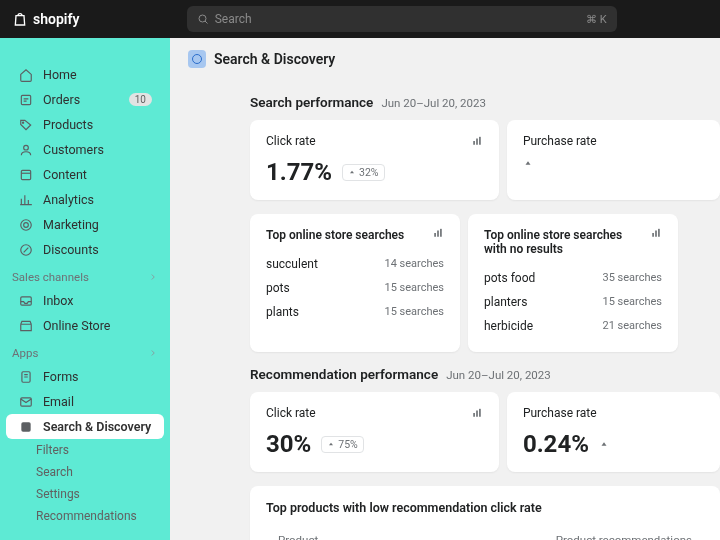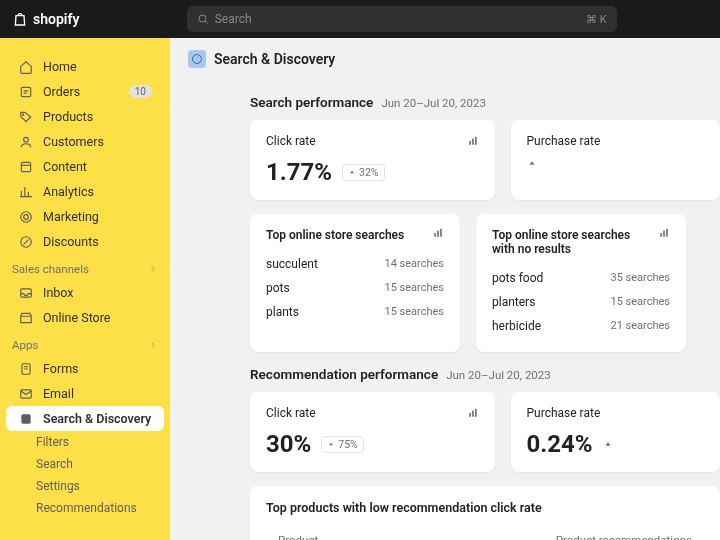--- a/index.html
+++ b/index.html
@@ -5,39 +5,39 @@
 *{box-sizing:border-box;margin:0;padding:0;font-family:-apple-system,BlinkMacSystemFont,"Segoe UI",Roboto,sans-serif}
 body{background:#f1f1f1;width:720px;height:540px;overflow:hidden;color:#202223}
 .topbar{height:38px;background:#1a1a1a;display:flex;align-items:center;padding:0 12px;gap:16px}
 .logo{display:flex;align-items:center;gap:5px;color:#fff;font-weight:600;font-size:14px}
 .logo-mark{width:16px;height:16px;fill:#fff}
 .search-wrap{flex:1;display:flex;justify-content:center}
 .search-box{width:430px;height:26px;background:#303030;border-radius:6px;display:flex;align-items:center;padding:0 10px;gap:6px;color:#8a8a8a;font-size:12px}
 .search-box .spacer{flex:1}
 .kbd{font-size:11px;color:#8a8a8a}
 .shell{display:flex;height:502px}
-.sidebar{width:170px;background:#fde047;padding:16px 0;overflow-y:auto}
+.sidebar{width:170px;background:#5eead4;padding:24px 0;overflow-y:auto}
 .nav-item{display:flex;align-items:center;gap:10px;padding:5px 12px;font-size:12.5px;color:#303030;cursor:pointer;border-radius:6px;margin:0 6px}
 .nav-item.active{background:#fff;font-weight:600}
 .nav-item .ico{width:15px;height:15px;display:flex;align-items:center;justify-content:center;color:#5c5f62}
 .nav-item .lbl{flex:1}
 .badge{background:#e3e3e3;color:#616161;font-size:10px;padding:1px 6px;border-radius:8px}
 .section-h{display:flex;align-items:center;justify-content:space-between;padding:8px 12px 4px;font-size:11.5px;color:#6d7175}
 .chev{width:10px;height:10px;color:#8c9196}
 .sub-item{padding:4px 12px 4px 36px;font-size:12px;color:#616161;cursor:pointer}
 .main{flex:1;overflow-y:auto;padding:0 0 20px 0}
 .page-h{display:flex;align-items:center;gap:8px;padding:12px 18px}
 .app-ico{width:18px;height:18px;background:#a7c7f0;border-radius:4px;display:flex;align-items:center;justify-content:center}
 .app-ico .inner{width:10px;height:10px;border:1.5px solid #2c6ecb;border-radius:50%}
 .page-title{font-size:14px;font-weight:600}
 .content{padding:0 0 0 80px}
 .sec-h{display:flex;align-items:baseline;gap:8px;margin:14px 0 10px}
 .sec-h .t{font-size:13.5px;font-weight:600;color:#202223}
 .sec-h .d{font-size:11.5px;color:#6d7175}
-.cards{display:flex;gap:16px}
+.cards{display:flex;gap:8px}
 .card{background:#fff;border-radius:8px;padding:14px 16px;box-shadow:0 1px 2px rgba(0,0,0,0.06)}
 .metric{width:335px;position:relative}
 .metric.narrow{width:285px}
 .metric-h{display:flex;justify-content:space-between;align-items:center;margin-bottom:10px}
 .metric-h .t{font-size:12px;color:#202223}
 .bar-ico{width:12px;height:10px}
 .metric-v{display:flex;align-items:center;gap:10px}
 .big{font-size:24px;font-weight:700}
 .delta{display:flex;align-items:center;gap:3px;font-size:10.5px;color:#6d7175;border:1px solid #e1e3e5;border-radius:4px;padding:1px 5px}
 .delta .arr{width:8px;height:8px}

